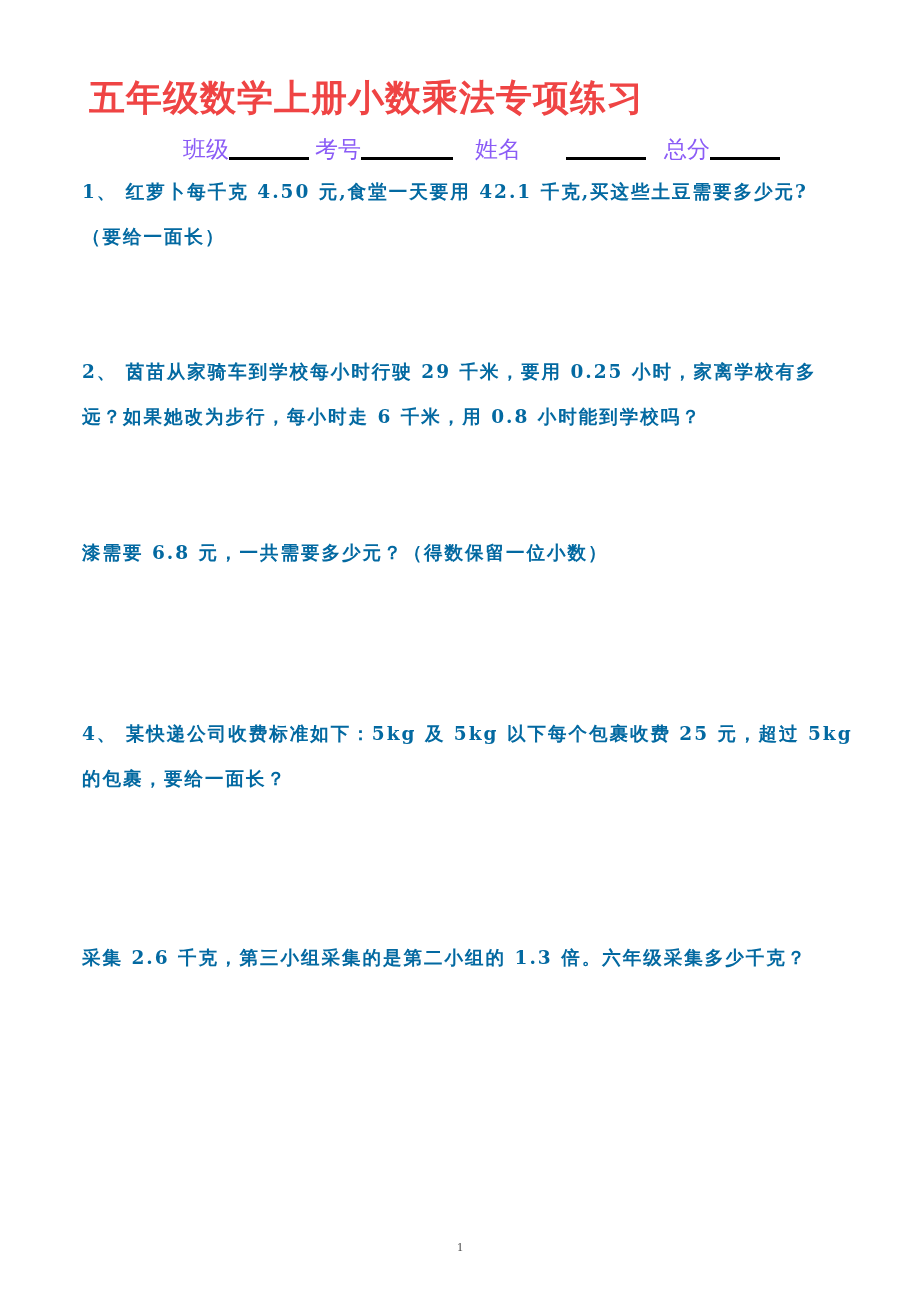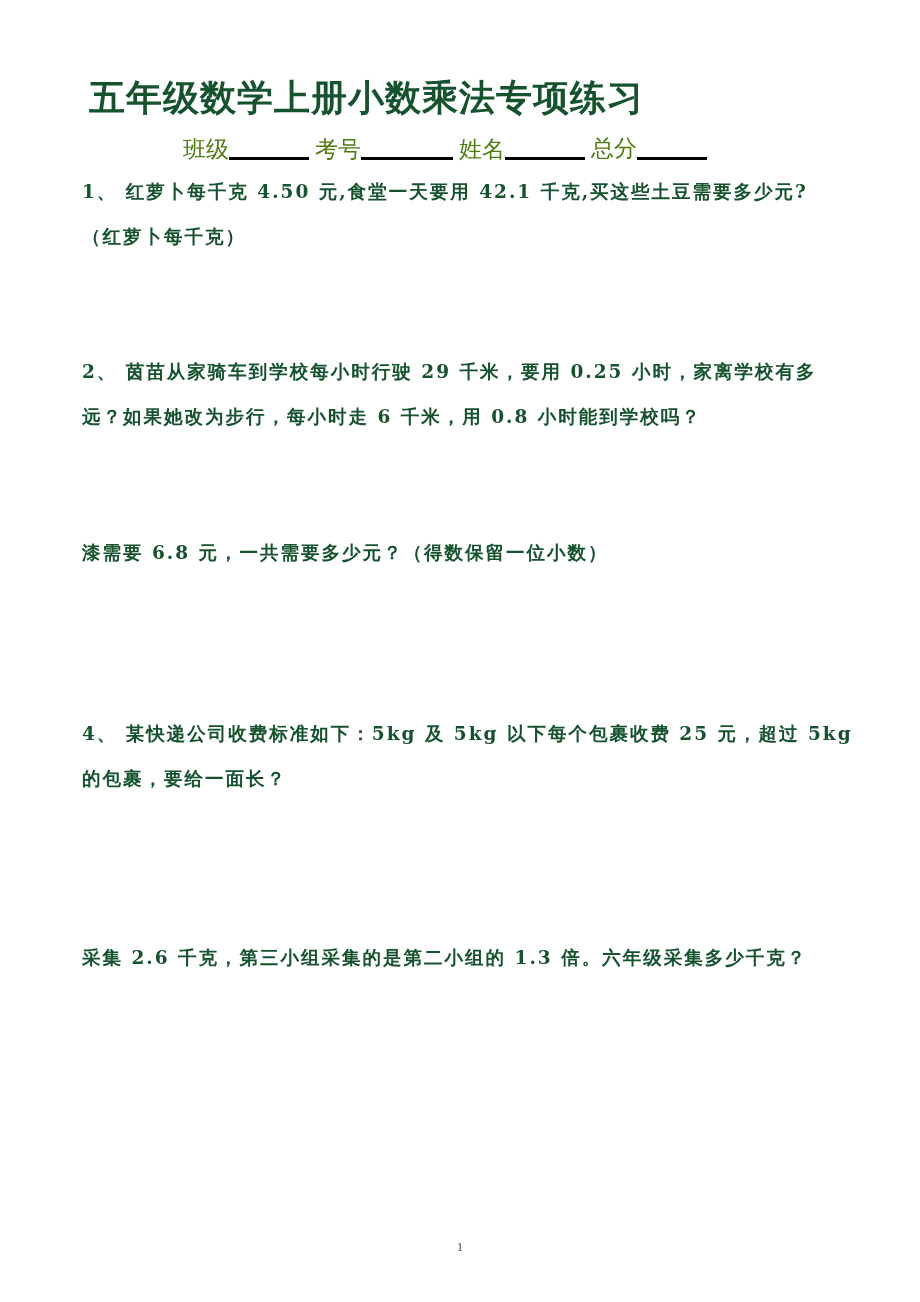--- a/index.html
+++ b/index.html
@@ -19,32 +19,32 @@
       position: absolute;
       left: 0;
       top: 76px;
       width: 733px;
       text-align: center;
       font-family: "DejaVu Sans", "Liberation Sans", sans-serif;
       font-weight: bold;
       font-size: 36px;
       letter-spacing: 1px;
       line-height: 44px;
-      color: #14532d;
+      color: #ef4444;
     }
     .info-row {
       position: absolute;
       left: 183px;
       top: 130px;
       height: 34px;
       display: flex;
       align-items: flex-end;
       font-family: "DejaVu Sans", "Liberation Sans", sans-serif;
       font-size: 23px;
-      color: #4d7c0f;
+      color: #8b5cf6;
     }
     .info-field {
       display: flex;
       align-items: flex-end;
     }
     .info-label {
       line-height: 30px;
     }
     .info-blank {
       display: inline-block;
@@ -53,21 +53,21 @@
       margin-bottom: 4px;
     }
     .question {
       position: absolute;
       left: 82px;
       width: 770px;
       font-size: 18.5px;
       font-weight: bold;
       line-height: 45px;
       letter-spacing: 2px;
-      color: #14532d;
+      color: #0369a1;
       text-align: justify;
     }
     .q-line {
       display: block;
       white-space: nowrap;
     }
     .page-number {
       position: absolute;
       left: 0;
       top: 1240px;
@@ -87,33 +87,33 @@
 
   <div class="info-row">
     <div class="info-field">
       <span class="info-label">班级</span>
       <span class="info-blank" style="width:80px;"></span>
     </div>
     <div class="info-field" style="margin-left:6px;justify-content:space-between;">
       <span class="info-label">考号</span>
       <span class="info-blank" style="width:92px;"></span>
     </div>
-    <div class="info-field" style="margin-left:6px;">
+    <div class="info-field" style="margin-left:22px;gap:45px;">
       <span class="info-label">姓名</span>
       <span class="info-blank" style="width:80px;"></span>
     </div>
-    <div class="info-field" style="margin-left:6px;font-family:Liberation Serif, serif;">
+    <div class="info-field" style="margin-left:18px;">
       <span class="info-label">总分</span>
       <span class="info-blank" style="width:70px;"></span>
     </div>
   </div>
 
   <div class="question" style="top:169px;">
     <span class="q-line">1、 红萝卜每千克 4.50 元,食堂一天要用 42.1 千克,买这些土豆需要多少元?</span>
-    <span class="q-line">（红萝卜每千克）</span>
+    <span class="q-line">（要给一面长）</span>
   </div>
 
   <div class="question" style="top:349px;">
     <span class="q-line">2、 茵苗从家骑车到学校每小时行驶 29 千米，要用 0.25 小时，家离学校有多</span>
     <span class="q-line">远？如果她改为步行，每小时走 6 千米，用 0.8 小时能到学校吗？</span>
   </div>
 
   <div class="question" style="top:530px;">
     <span class="q-line">漆需要 6.8 元，一共需要多少元？（得数保留一位小数）</span>
   </div>

